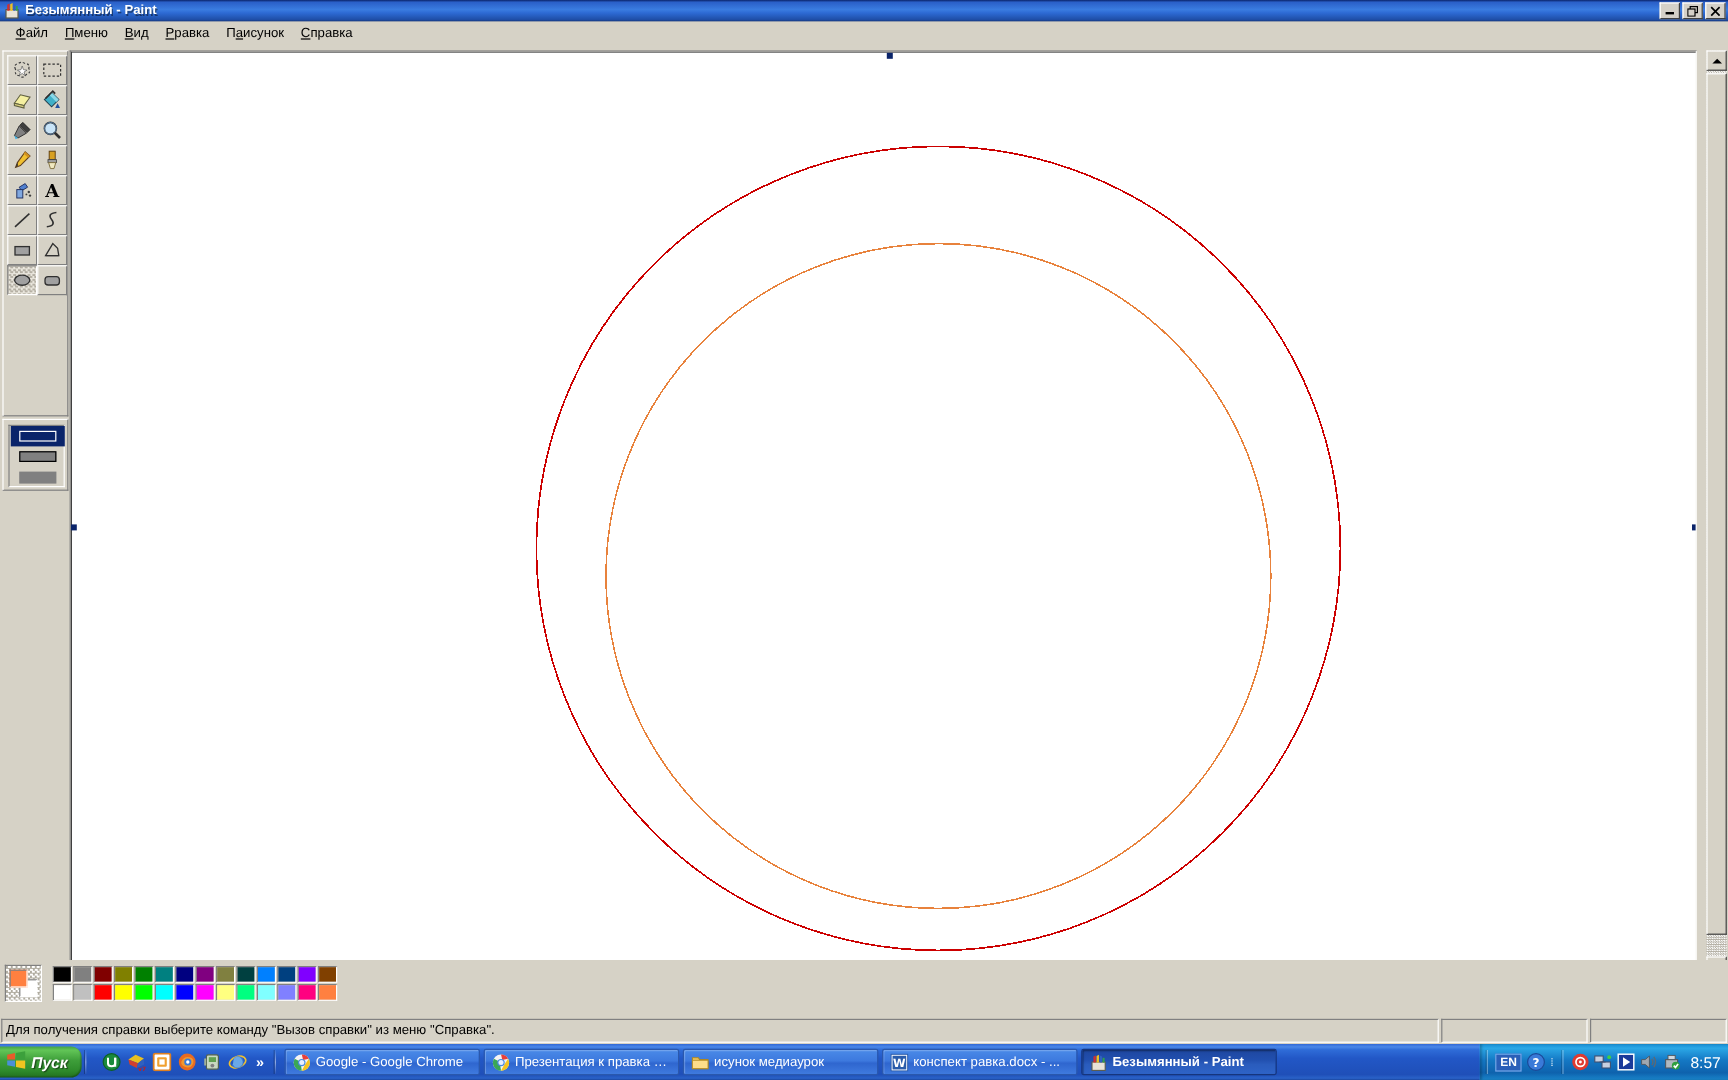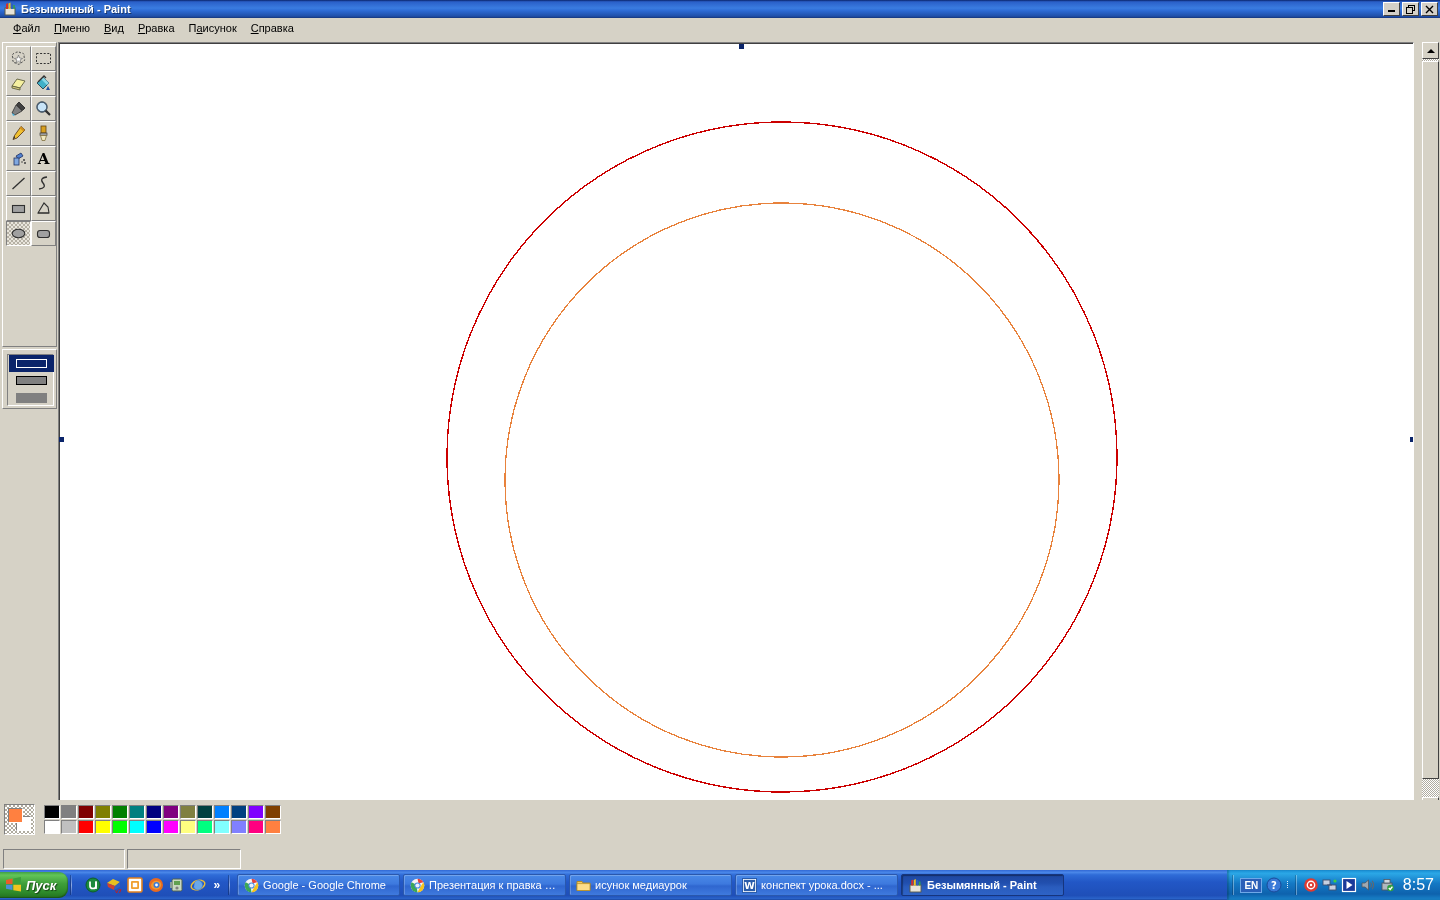--- a/index.html
+++ b/index.html
@@ -260,21 +260,21 @@
   }
   #tray .trsep {
     width:1px; height:20px; background:rgba(255,255,255,.35);
     box-shadow:-1px 0 0 rgba(0,0,0,.2); margin:0 2px;
   }
   #langind {
     background:#2a5fb8; color:#fff; font-size:10px; font-weight:bold;
     padding:1px 3px; border:1px solid #6fa8e8; cursor:default;
   }
   .trayico { width:16px; height:16px; position:relative; cursor:default; }
-  #clock { color:#fff; font-size:16px; margin-left:4px; white-space:nowrap; cursor:default; }
+  #clock { color:#fff; font-size:13px; margin-left:4px; white-space:nowrap; cursor:default; }
   #traygroup { display:flex; align-items:center; gap:3px; }
   .trdots { color:#fff; font-size:9px; line-height:6px; margin-right:1px; }
 </style>
 </head>
 <body>
 
 <div id="titlebar">
   <span class="tb-icon">
     <svg width="14" height="14" viewBox="0 0 14 14">
       <rect x="2" y="6" width="10" height="7" fill="#e8e4d8" stroke="#5a5a4a" stroke-width="1"></rect>
@@ -597,20 +597,21 @@
           <i style="background: rgb(255, 0, 128);"></i>
         </div>
         <div class="palcell">
           <i style="background: rgb(255, 128, 64);"></i>
         </div>
       </div>
   </div>
 </div>
 
 <div id="statusbar">
+  <div class="spanel" id="spanel-main">Для получения справки выберите команду "Вызов справки" из меню "Справка".</div>
   <div class="spanel" id="spanel-a"></div>
   <div class="spanel" id="spanel-b"></div>
 </div>
 
 <div id="taskbar">
 
   <div id="startbtn">
     <span>
       <svg width="17" height="17" viewBox="0 0 17 17">
         <path d="M1 4 L7.5 2.6 L7.5 8 L1 8 Z" fill="#e85c2a"></path>
@@ -717,21 +718,21 @@
     </div>
 
     <div class="taskbtn">
       <span class="tico">
         <svg width="15" height="15" viewBox="0 0 15 15">
             <rect x=".5" y=".5" width="14" height="14" fill="#fff" stroke="#2a5caa" stroke-width="1"></rect>
             <rect x="1.8" y="1.8" width="11.4" height="11.4" fill="#2a5caa"></rect>
             <text x="7.5" y="11.4" font-family="DejaVu Sans, sans-serif" font-size="9.5" font-weight="bold" text-anchor="middle" fill="#fff">W</text>
           </svg>
       </span>
-      <span class="tlbl">конспект урока.docx - ...</span>
+      <span class="tlbl">конспект равка.docx - ...</span>
     </div>
 
     <div class="taskbtn active">
       <span class="tico">
         <svg width="15" height="15" viewBox="0 0 15 15">
           <rect x="2" y="7" width="11" height="7" fill="#e8e4d8" stroke="#5a5a4a" stroke-width=".9"></rect>
           <path d="M3.2 7.5 L3.2 2.5 L5.2 1.5 L5.2 7.5 Z" fill="#d03030"></path>
           <path d="M5.8 7.5 L5.8 2 L7.8 1 L7.8 7.5 Z" fill="#f0c020"></path>
           <path d="M8.4 7.5 L8.4 1.5 L10.4 2.5 L10.4 7.5 Z" fill="#3060c0"></path>
           <rect x="10.8" y="3.5" width="1.7" height="4" fill="#30a050"></rect>

